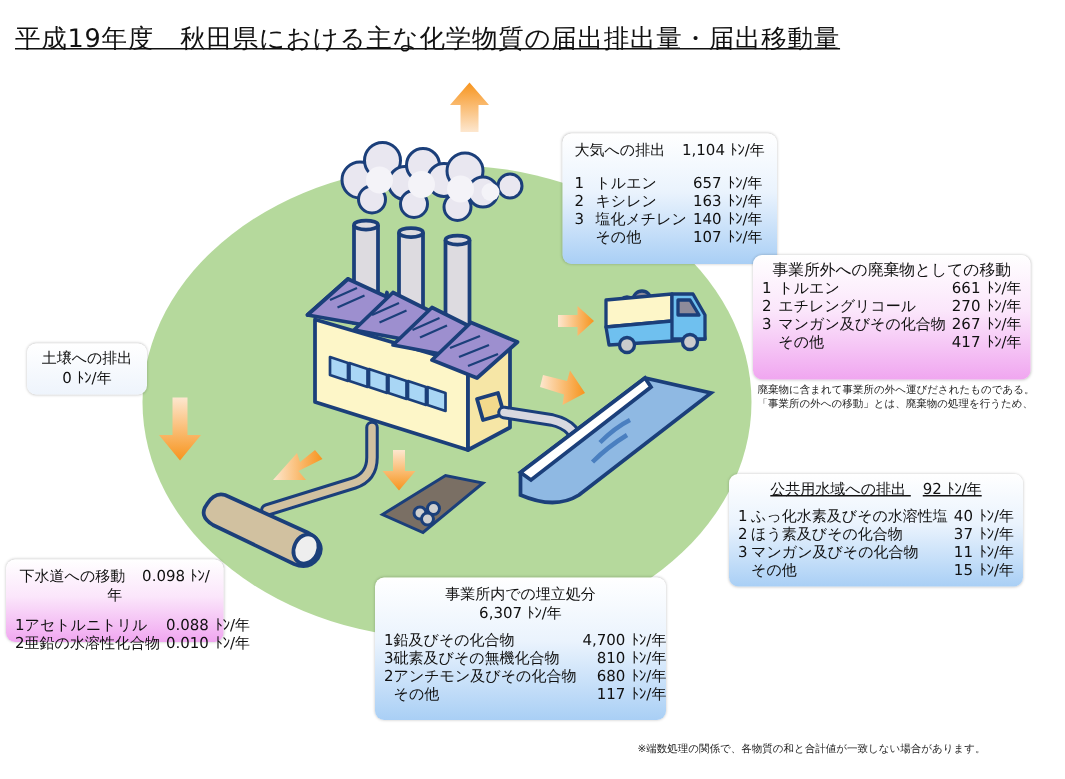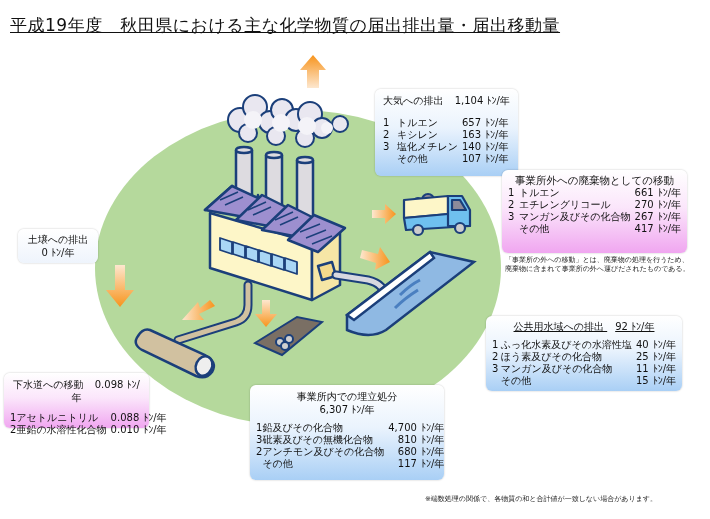--- a/index.html
+++ b/index.html
@@ -225,22 +225,22 @@
     <tr>
       <td class="rank"></td>
       <td>その他</td>
       <td class="val">417</td>
       <td class="unit">ﾄﾝ/年</td>
     </tr>
   </tbody>
     </table>
 </div>
 <div class="note" style="left:505px; top:256px;">
+  <div>廃棄物に含まれて事業所の外へ運びだされたものである。</div>
   <div>「事業所の外への移動」とは、廃棄物の処理を行うため、</div>
-  <div>廃棄物に含まれて事業所の外へ運びだされたものである。</div>
 </div>
 
 <div class="box blue" style="left:18px; top:229px; width:80px; height:34px; padding:4px 6px; text-align:center; background:linear-gradient(to bottom,#ffffff 0%,#eef4fc 100%);">
   <div>土壌への排出</div>
   <div>0 ﾄﾝ/年</div>
 </div>
 
 <div class="box blue" style="left:486px; top:316px; width:196px; height:75px; padding:4px 6px;">
   <div class="center" style="margin-bottom:6px;text-decoration:underline;">
     <span>公共用水域への排出</span>
@@ -250,21 +250,21 @@
     <tbody>
         <tr>
       <td class="rank">1</td>
       <td>ふっ化水素及びその水溶性塩</td>
       <td class="val">40</td>
       <td class="unit">ﾄﾝ/年</td>
     </tr>
     <tr>
       <td class="rank">2</td>
       <td>ほう素及びその化合物</td>
-      <td class="val">25</td>
+      <td class="val">37</td>
       <td class="unit">ﾄﾝ/年</td>
     </tr>
     <tr>
       <td class="rank">3</td>
       <td>マンガン及びその化合物</td>
       <td class="val">11</td>
       <td class="unit">ﾄﾝ/年</td>
     </tr>
     <tr>
       <td class="rank"></td>

